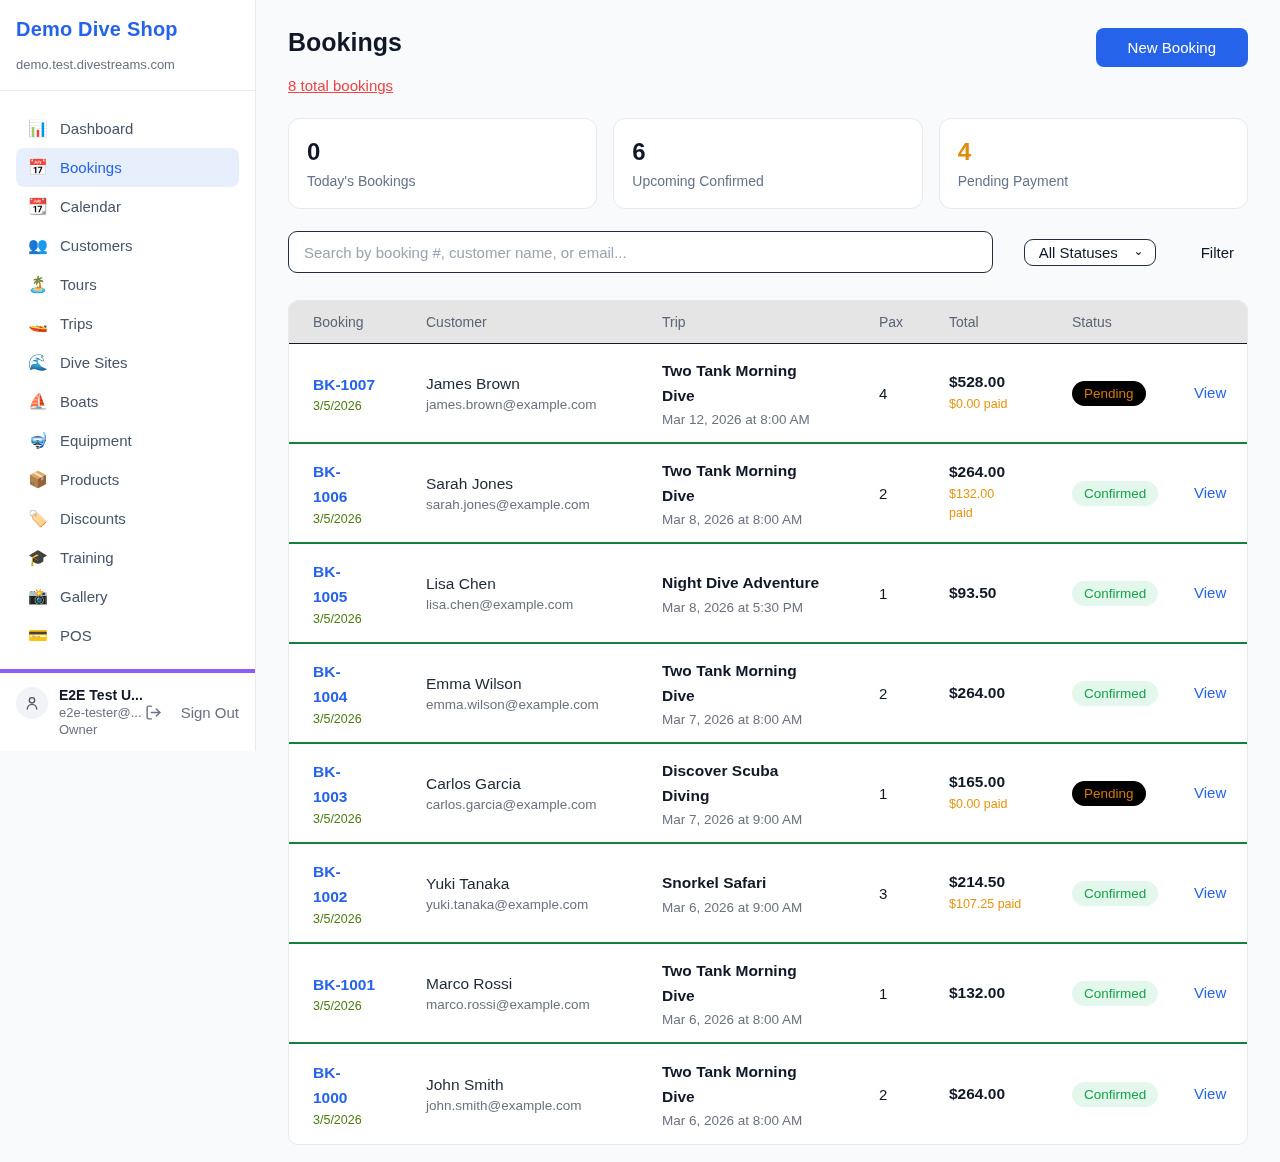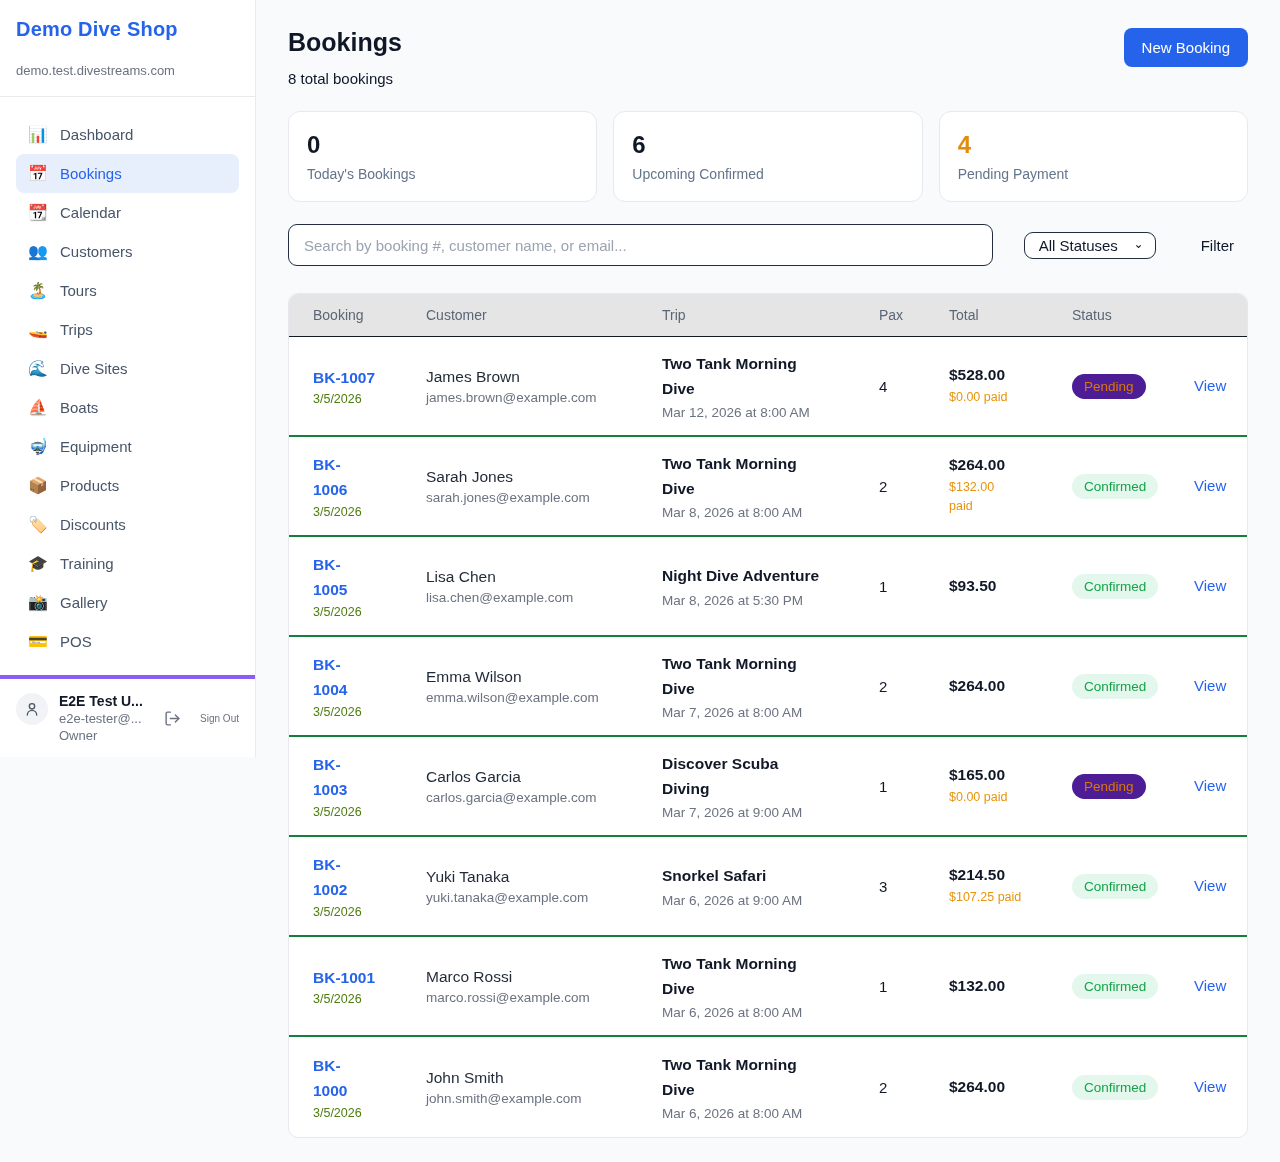--- a/index.html
+++ b/index.html
@@ -10,44 +10,44 @@
     display:flex;
     align-items:flex-start;
     overflow:hidden;
     color:#0f172a;
   }
 
   
   .sidebar{width:256px;flex:0 0 256px;background:#fff;border-right:1px solid #e8eaee;}
   .side-head{padding:18px 16px 18px;border-bottom:1px solid #e8eaee;}
   .brand{color:#2563eb;font-size:20px;font-weight:700;letter-spacing:.2px;}
-  .domain{color:#6b7280;font-size:13px;margin-top:22px;}
+  .domain{color:#6b7280;font-size:13px;margin-top:16px;}
   .nav{padding:18px 16px 14px;}
   .nav-item{display:flex;align-items:center;gap:12px;padding:10px 12px;border-radius:8px;
     font-size:15px;color:#475569;cursor:pointer;}
   .nav-item-active{background:#e8effc;color:#2563eb;font-weight:500;}
   .nav-icon{font-size:16px;width:20px;text-align:center;flex:0 0 20px;}
   .user-sec{border-top:4px solid #8b5cf6;padding:14px 16px;display:flex;gap:11px;}
   .avatar{width:32px;height:32px;border-radius:50%;background:#f1f3f7;display:flex;
     align-items:center;justify-content:center;flex:0 0 32px;color:#4b5563;}
   .user-col{min-width:0;}
   .user-name{font-size:14px;font-weight:700;color:#111827;white-space:nowrap;}
   .user-email{font-size:13px;color:#6b7280;margin-top:2px;white-space:nowrap;}
   .user-role{font-size:13px;color:#6b7280;margin-top:2px;}
-  .signout{display:flex;gap:19px;align-items:center;color:#6b7280;font-size:10px;
+  .signout{display:flex;gap:19px;align-items:center;color:#6b7280;font-size:15px;
     margin-left:auto;white-space:nowrap;background:none;border:none;cursor:pointer;
     font-family:inherit;}
 
   
   .main{flex:1;padding:28px 32px 32px;min-width:0;}
   .page-header{display:flex;justify-content:space-between;align-items:flex-start;margin-bottom:24px;}
   .page-title{font-size:25px;font-weight:700;color:#101827;}
-  .page-sub{font-size:15px;color:#0f172a;margin-top:13px;}
+  .page-sub{font-size:15px;color:#ef4444;margin-top:20px;text-decoration:underline;}
   .btn-primary{background:#2563eb;color:#fff;border:none;border-radius:8px;
-    padding:11px 18px;font-size:15px;font-weight:500;cursor:pointer;font-family:inherit;}
+    padding:11px 32px;font-size:15px;font-weight:500;cursor:pointer;font-family:inherit;}
 
   .stats{display:flex;gap:16px;margin-bottom:22px;}
   .stat-card{flex:1;background:#fff;border:1px solid #e7e9ee;border-radius:12px;padding:19px 18px;}
   .stat-value{font-size:24px;font-weight:700;color:#101827;}
   .stat-value.orange{color:#e08c0c;}
   .stat-label{font-size:14px;color:#64748b;margin-top:7px;}
 
   .filter-row{display:flex;gap:31px;align-items:center;margin-bottom:27px;}
   .search-input{flex:1;height:42px;border:1.5px solid #222e40;border-radius:9px;
     padding:0 15px;font-size:15px;color:#111827;background:#fff;font-family:inherit;outline:none;}
@@ -73,21 +73,21 @@
     text-decoration:none;display:inline-block;cursor:pointer;}
   .bk-date{font-size:12.5px;color:#4d7c0f;margin-top:2px;}
   .cust-name{font-size:15.5px;color:#1f2937;}
   .cust-email{font-size:13.5px;color:#6b7280;margin-top:4px;}
   .trip-name{font-size:15.5px;font-weight:600;color:#111827;white-space:pre-line;line-height:1.55;}
   .trip-date{font-size:13.5px;color:#6b7280;margin-top:4px;}
   .pax{font-size:15px;color:#111827;}
   .total{font-size:15.5px;font-weight:700;color:#111827;}
   .paid{font-size:12.5px;color:#e8930c;margin-top:4px;white-space:pre-line;line-height:1.5;}
   .badge{display:inline-block;padding:5px 12px;border-radius:999px;font-size:13.5px;}
-  .badge-pending{background:#4c1d95;color:#d97706;}
+  .badge-pending{background:#000000;color:#d97706;}
   .badge-confirmed{background:#e4f7ec;color:#16a34a;}
   .view-link{color:#2563eb;font-size:15px;font-weight:500;text-decoration:none;cursor:pointer;}
 </style>
 </head>
 <body>
 
 <aside class="sidebar">
   <div class="side-head">
     <div class="brand">Demo Dive Shop</div>
     <div class="domain">demo.test.divestreams.com</div>

